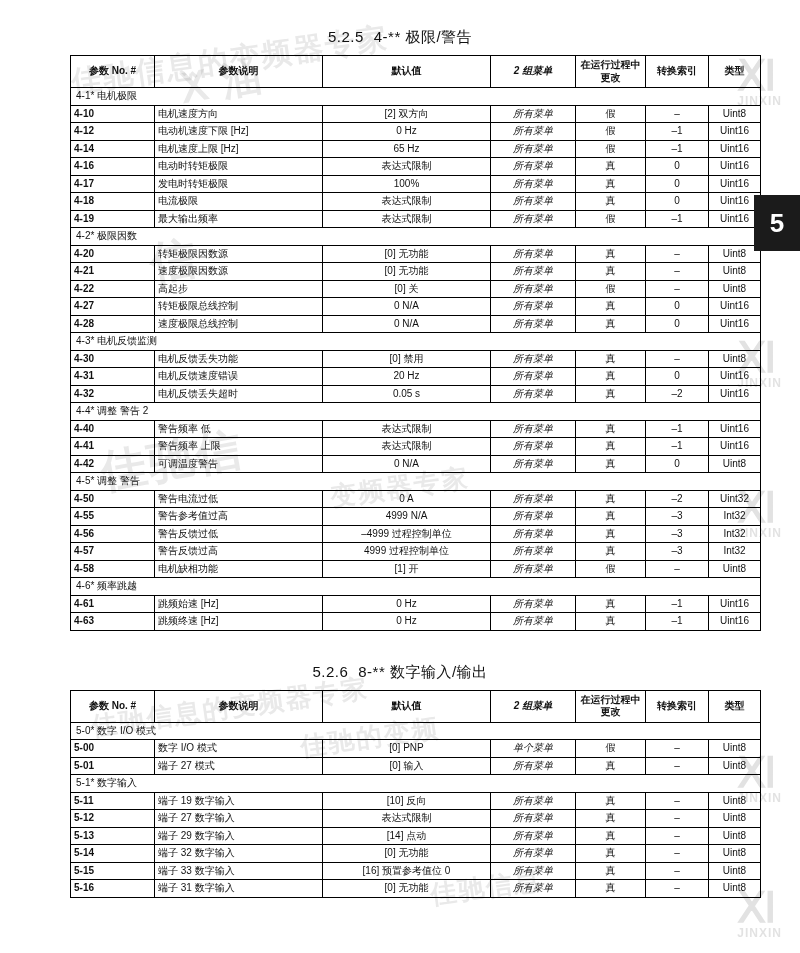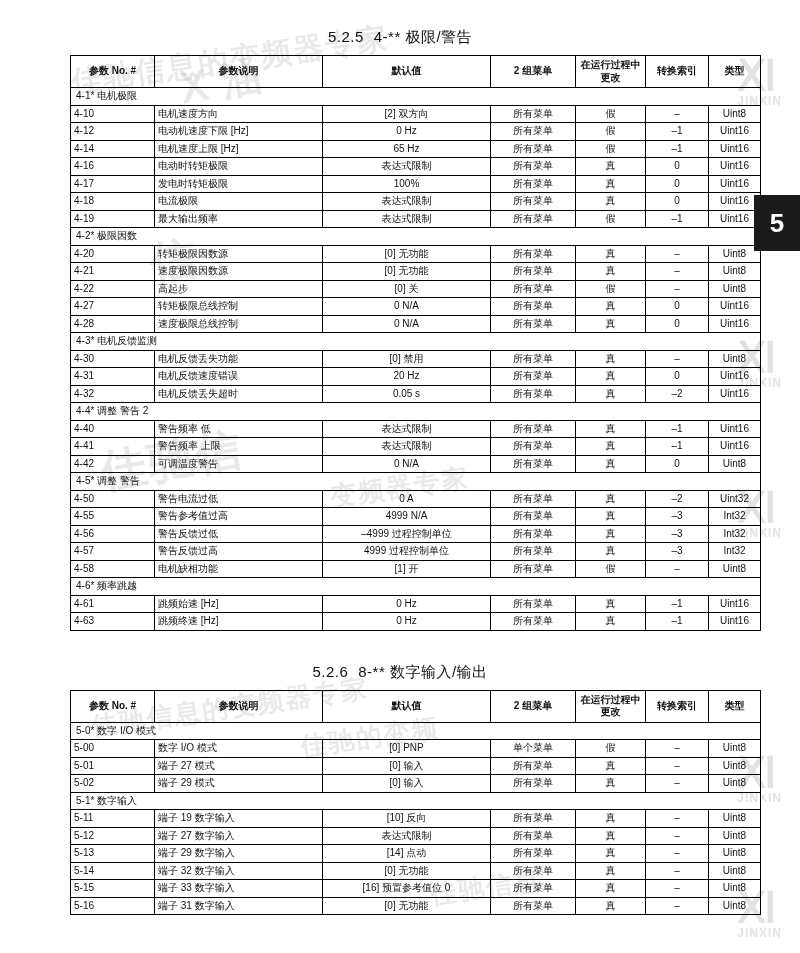--- a/index.html
+++ b/index.html
@@ -104,24 +104,24 @@
     height: 16px;
     box-sizing: border-box;
   }
   table.ptable th {
     font-weight: bold;
     text-align: center;
     font-size: 10px;
     padding: 3px 2px;
     height: 30px;
   }
-  th.c-no, td.c-no { width: 84px; text-align: left; padding-left: 5px; }
+  th.c-no, td.c-no { width: 84px; text-align: left; padding-left: 5px; font-weight: bold; }
   th.c-desc, td.c-desc { width: 168px; text-align: left; padding-left: 8px; }
   th.c-def, td.c-def { width: 168px; text-align: center; }
-  th.c-setup, td.c-setup { width: 85px; text-align: center; }
+  th.c-setup, td.c-setup { width: 85px; text-align: center; font-style: italic; }
   th.c-run, td.c-run { width: 70px; text-align: center; }
   th.c-conv, td.c-conv { width: 63px; text-align: center; }
   th.c-type, td.c-type { width: 52px; text-align: center; }
 
   tr.grouprow td {
     text-align: left;
     font-weight: normal;
     padding-left: 5px;
     margin-left: 8px;
   }
@@ -463,29 +463,20 @@
         </tr>
         <tr>
           <td class="c-no">5-01</td>
           <td class="c-desc">端子 27 模式</td>
           <td class="c-def">[0]  输入</td>
           <td class="c-setup">所有菜单</td>
           <td class="c-run">真</td>
           <td class="c-conv">–</td>
           <td class="c-type">Uint8</td>
         </tr>
-        <tr>
-          <td class="c-no">5-02</td>
-          <td class="c-desc">端子 29 模式</td>
-          <td class="c-def">[0]  输入</td>
-          <td class="c-setup">所有菜单</td>
-          <td class="c-run">真</td>
-          <td class="c-conv">–</td>
-          <td class="c-type">Uint8</td>
-        </tr>
         <tr class="grouprow">
           <td class="g-label" colspan="7">5-1* 数字输入</td>
         </tr>
         <tr>
           <td class="c-no">5-11</td>
           <td class="c-desc">端子 19 数字输入</td>
           <td class="c-def">[10]  反向</td>
           <td class="c-setup">所有菜单</td>
           <td class="c-run">真</td>
           <td class="c-conv">–</td>

